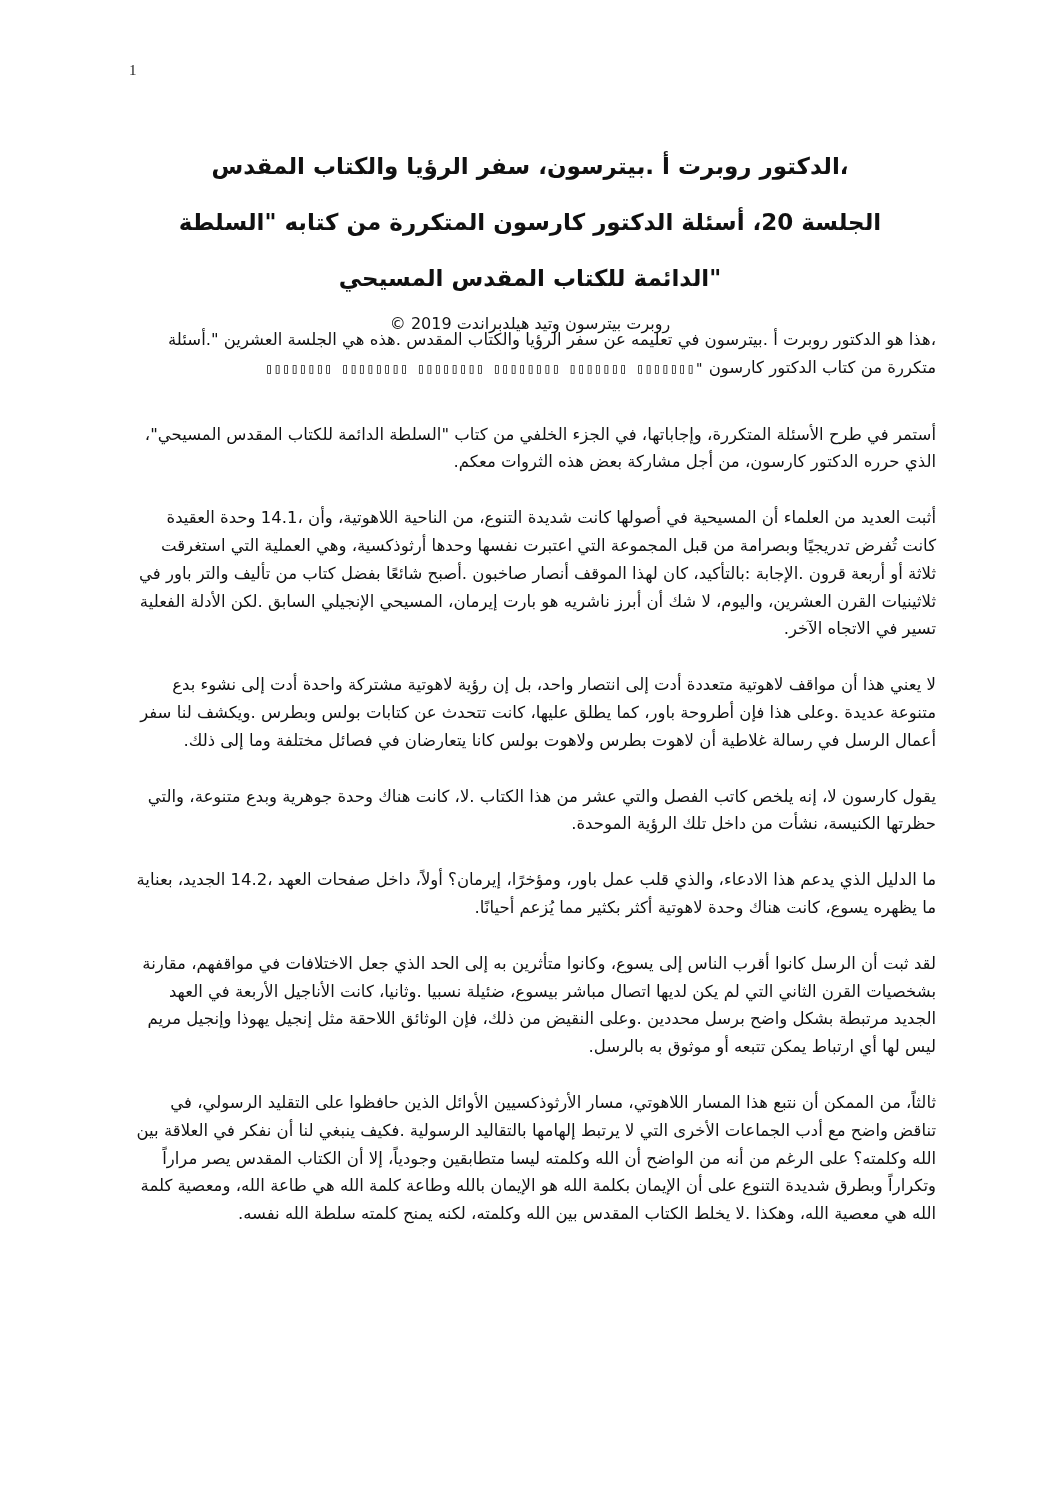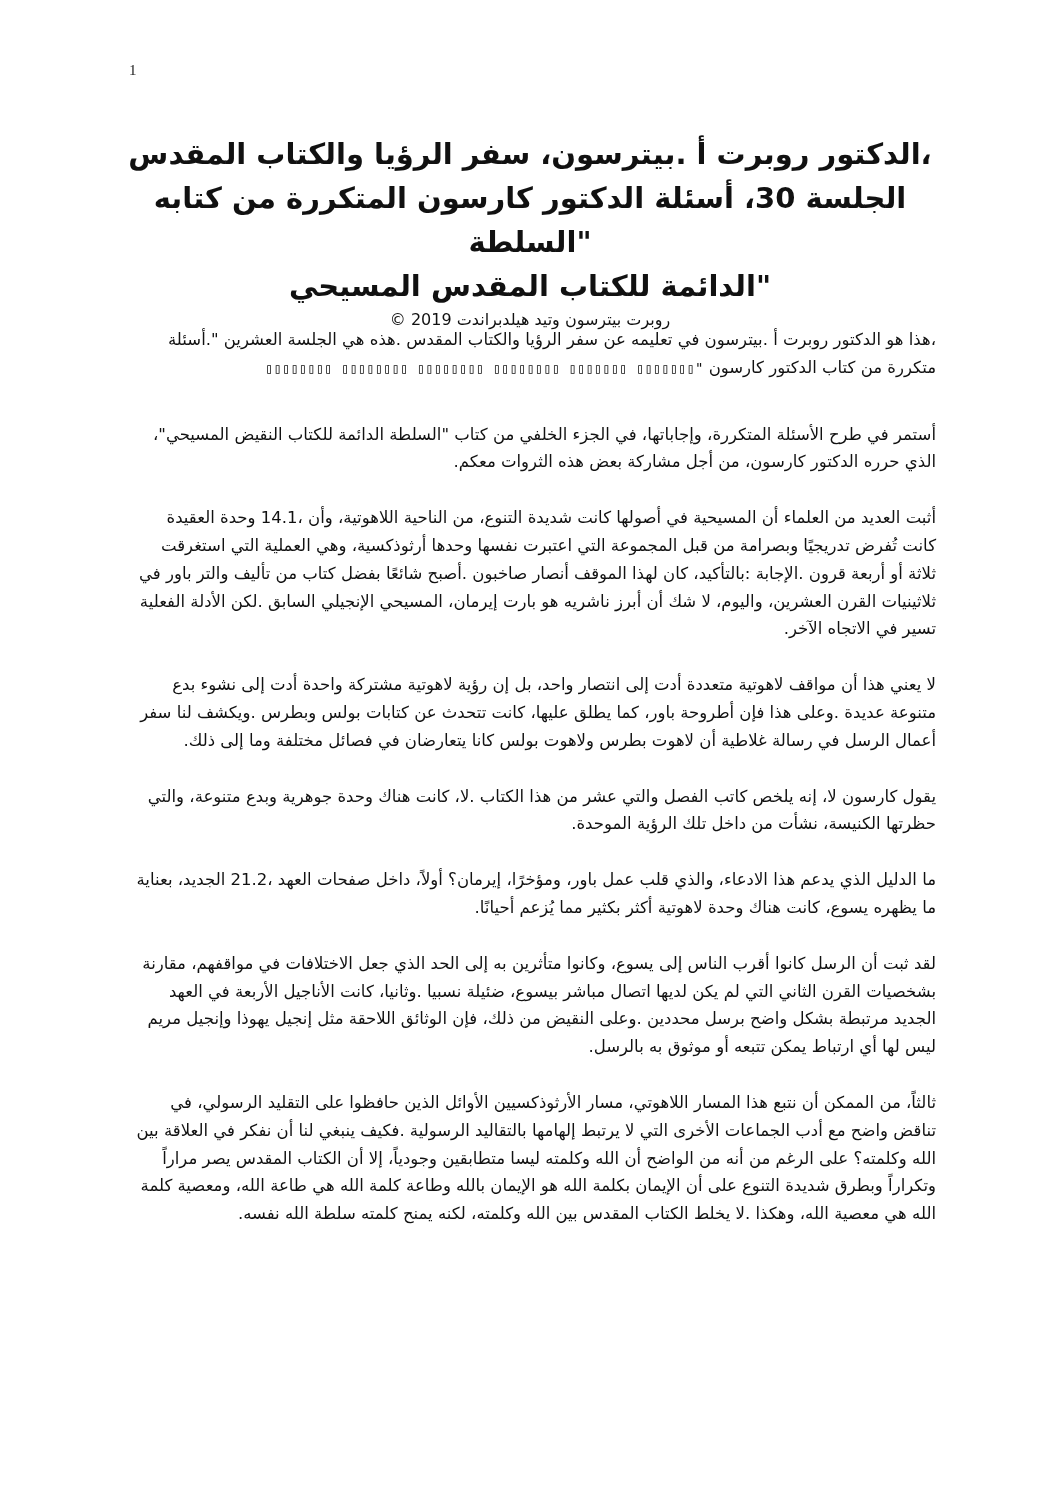--- a/index.html
+++ b/index.html
@@ -24,24 +24,24 @@
     }
     .header {
       position: absolute;
       left: 110px;
       top: 132px;
       width: 840px;
       text-align: center;
       direction: rtl;
     }
     .title {
-      margin: 0;
+      margin: 12px;
       font-family: "DejaVu Sans", sans-serif;
       font-weight: bold;
-      font-size: 29px;
+      font-size: 23px;
       line-height: 44px;
       color: #111;
     }
     .copyright {
       margin: 0;
       font-family: "DejaVu Sans", sans-serif;
       font-size: 16px;
       line-height: 24px;
       color: #111;
     }
@@ -67,30 +67,30 @@
       font-size: 14px;
     }
   </style>
 </head>
 <body>
 
 <div class="page-number">1</div>
 
 <div class="header">
   <p class="title">،الدكتور روبرت أ .بيترسون، سفر الرؤيا والكتاب المقدس</p>
-  <p class="title">الجلسة 30، أسئلة الدكتور كارسون المتكررة من كتابه "السلطة</p>
+  <p class="title">الجلسة 20، أسئلة الدكتور كارسون المتكررة من كتابه "السلطة</p>
   <p class="title">"الدائمة للكتاب المقدس المسيحي</p>
   <p class="copyright">روبرت بيترسون وتيد هيلدبراندت 2019 ©</p>
 </div>
 
 <div class="body-text">
   <p class="para intro">
     <span>،هذا هو الدكتور روبرت أ .بيترسون في تعليمه عن سفر الرؤيا والكتاب المقدس .هذه هي الجلسة العشرين ".أسئلة متكررة من كتاب الدكتور كارسون</span>
     <span class="missing-glyphs">"▯▯▯▯▯▯▯ ▯▯▯▯▯▯▯ ▯▯▯▯▯▯▯▯ ▯▯▯▯▯▯▯▯ ▯▯▯▯▯▯▯▯ ▯▯▯▯▯▯▯▯</span>
   </p>
-  <p class="para">أستمر في طرح الأسئلة المتكررة، وإجاباتها، في الجزء الخلفي من كتاب "السلطة الدائمة للكتاب النقيض المسيحي"، الذي حرره الدكتور كارسون، من أجل مشاركة بعض هذه الثروات معكم.</p>
+  <p class="para">أستمر في طرح الأسئلة المتكررة، وإجاباتها، في الجزء الخلفي من كتاب "السلطة الدائمة للكتاب المقدس المسيحي"، الذي حرره الدكتور كارسون، من أجل مشاركة بعض هذه الثروات معكم.</p>
   <p class="para">أثبت العديد من العلماء أن المسيحية في أصولها كانت شديدة التنوع، من الناحية اللاهوتية، وأن ،14.1 وحدة العقيدة كانت تُفرض تدريجيًا وبصرامة من قبل المجموعة التي اعتبرت نفسها وحدها أرثوذكسية، وهي العملية التي استغرقت ثلاثة أو أربعة قرون .الإجابة :بالتأكيد، كان لهذا الموقف أنصار صاخبون .أصبح شائعًا بفضل كتاب من تأليف والتر باور في ثلاثينيات القرن العشرين، واليوم، لا شك أن أبرز ناشريه هو بارت إيرمان، المسيحي الإنجيلي السابق .لكن الأدلة الفعلية تسير في الاتجاه الآخر.</p>
   <p class="para">لا يعني هذا أن مواقف لاهوتية متعددة أدت إلى انتصار واحد، بل إن رؤية لاهوتية مشتركة واحدة أدت إلى نشوء بدع متنوعة عديدة .وعلى هذا فإن أطروحة باور، كما يطلق عليها، كانت تتحدث عن كتابات بولس وبطرس .ويكشف لنا سفر أعمال الرسل في رسالة غلاطية أن لاهوت بطرس ولاهوت بولس كانا يتعارضان في فصائل مختلفة وما إلى ذلك.</p>
   <p class="para">يقول كارسون لا، إنه يلخص كاتب الفصل والتي عشر من هذا الكتاب .لا، كانت هناك وحدة جوهرية وبدع متنوعة، والتي حظرتها الكنيسة، نشأت من داخل تلك الرؤية الموحدة.</p>
-  <p class="para">ما الدليل الذي يدعم هذا الادعاء، والذي قلب عمل باور، ومؤخرًا، إيرمان؟ أولاً، داخل صفحات العهد ،21.2 الجديد، بعناية ما يظهره يسوع، كانت هناك وحدة لاهوتية أكثر بكثير مما يُزعم أحيانًا.</p>
+  <p class="para">ما الدليل الذي يدعم هذا الادعاء، والذي قلب عمل باور، ومؤخرًا، إيرمان؟ أولاً، داخل صفحات العهد ،14.2 الجديد، بعناية ما يظهره يسوع، كانت هناك وحدة لاهوتية أكثر بكثير مما يُزعم أحيانًا.</p>
   <p class="para">لقد ثبت أن الرسل كانوا أقرب الناس إلى يسوع، وكانوا متأثرين به إلى الحد الذي جعل الاختلافات في مواقفهم، مقارنة بشخصيات القرن الثاني التي لم يكن لديها اتصال مباشر بيسوع، ضئيلة نسبيا .وثانيا، كانت الأناجيل الأربعة في العهد الجديد مرتبطة بشكل واضح برسل محددين .وعلى النقيض من ذلك، فإن الوثائق اللاحقة مثل إنجيل يهوذا وإنجيل مريم ليس لها أي ارتباط يمكن تتبعه أو موثوق به بالرسل.</p>
   <p class="para">ثالثاً، من الممكن أن نتبع هذا المسار اللاهوتي، مسار الأرثوذكسيين الأوائل الذين حافظوا على التقليد الرسولي، في تناقض واضح مع أدب الجماعات الأخرى التي لا يرتبط إلهامها بالتقاليد الرسولية .فكيف ينبغي لنا أن نفكر في العلاقة بين الله وكلمته؟ على الرغم من أنه من الواضح أن الله وكلمته ليسا متطابقين وجودياً، إلا أن الكتاب المقدس يصر مراراً وتكراراً وبطرق شديدة التنوع على أن الإيمان بكلمة الله هو الإيمان بالله وطاعة كلمة الله هي طاعة الله، ومعصية كلمة الله هي معصية الله، وهكذا .لا يخلط الكتاب المقدس بين الله وكلمته، لكنه يمنح كلمته سلطة الله نفسه.</p>
 </div>
 
 </body></html>

